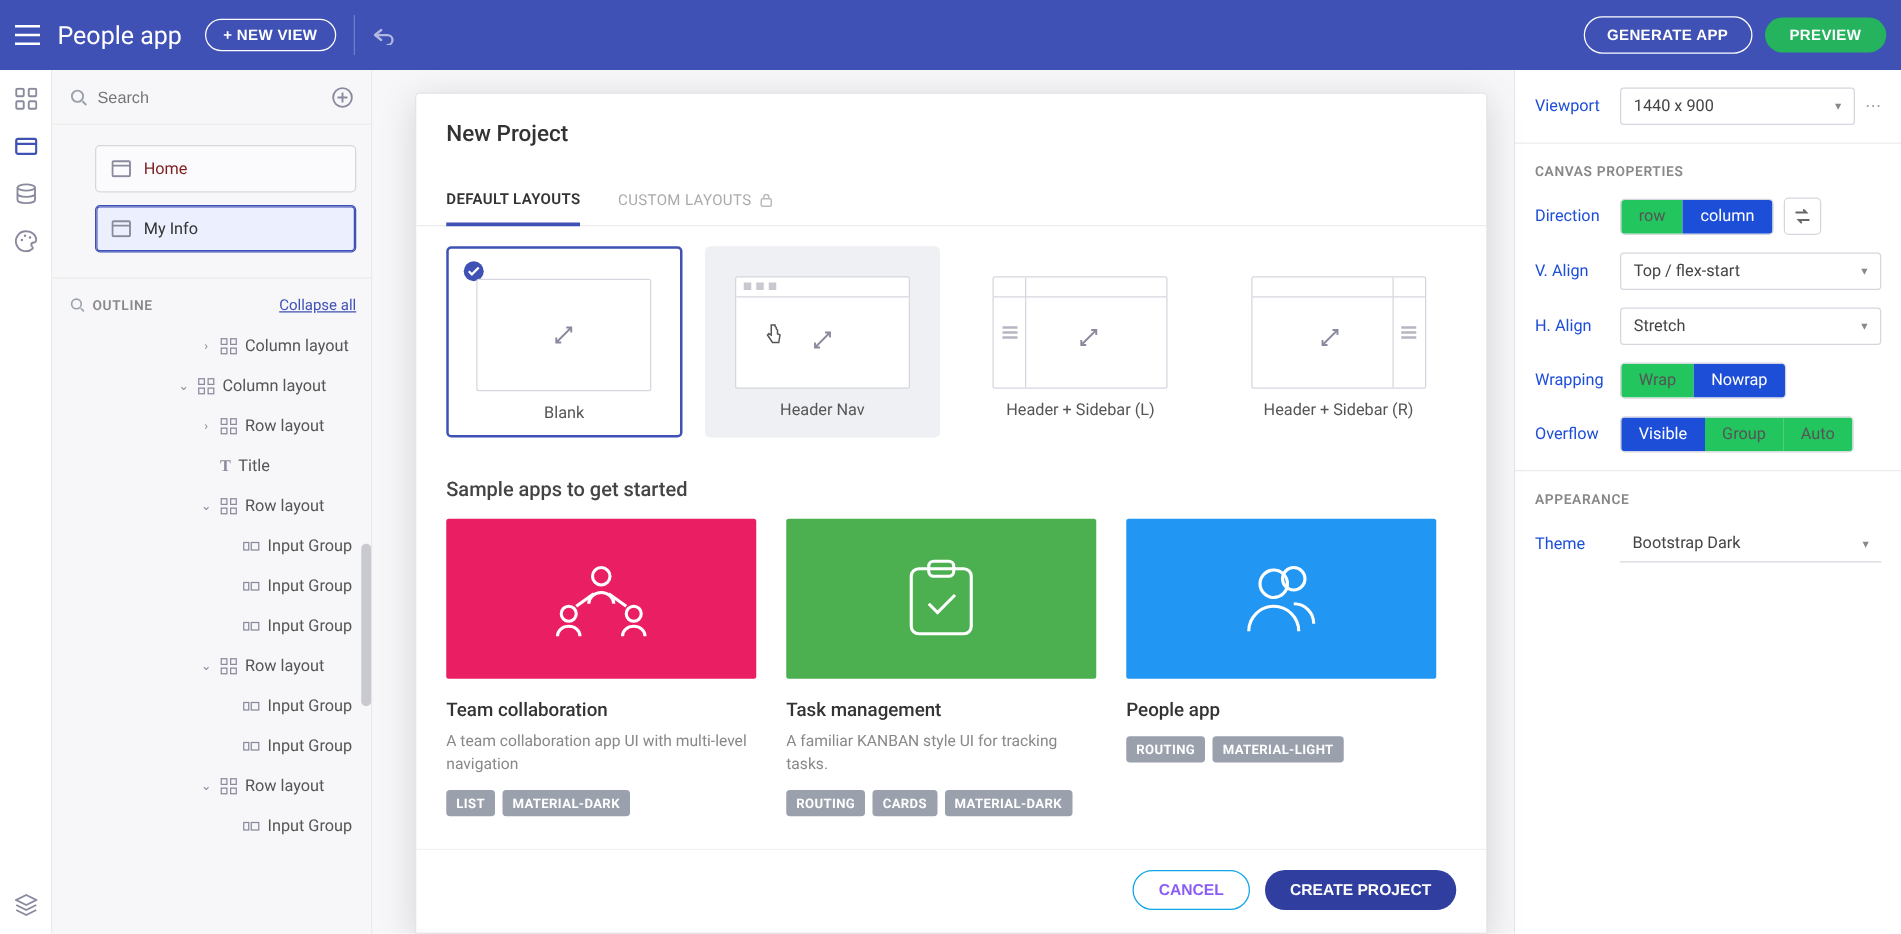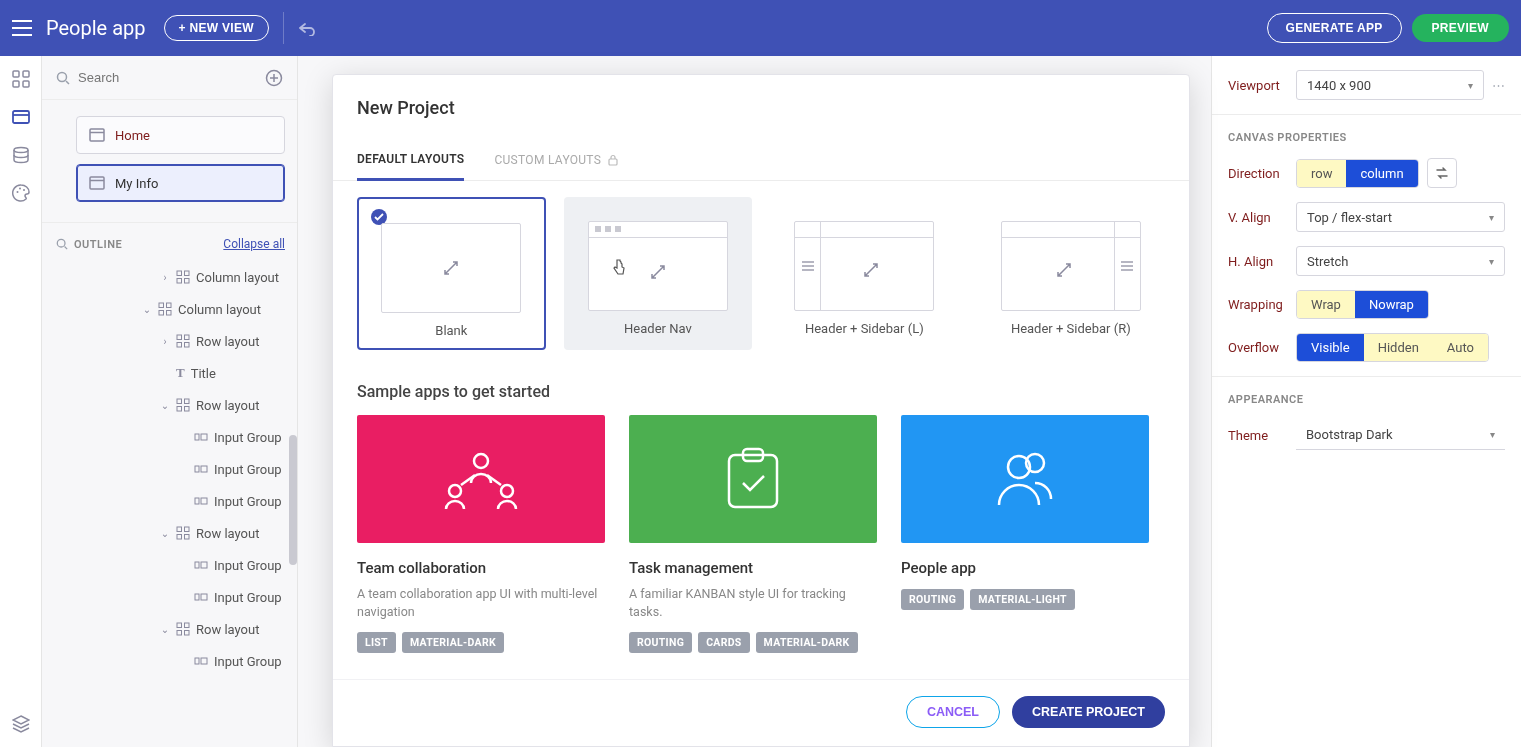--- a/index.html
+++ b/index.html
@@ -45,30 +45,30 @@
 .tree .row .ticon { margin:0 6px 0 4px; color:#8a8a9e; display:flex; }
 .tree .scrollbar { position:absolute; right:0; top:4px; bottom:4px; width:8px; }
 .tree .thumb { position:absolute; right:0; top:170px; height:130px; width:8px; background:#c9c9d1; border-radius:4px; }
 
 
 .center { flex:1; background:#f7f7f9; position:relative; }
 
 
 .rightpanel { width:310px; border-left:1px solid #e5e5e5; padding:14px 16px; color:#555; background:#fff; }
 .rp-row { display:flex; align-items:center; margin-bottom:14px; }
-.rp-row .lbl { width:68px; font-size:13px; color:#7f1d1d; }
+.rp-row .lbl { width:68px; font-size:13px; color:#1d4ed8; }
 .rp-sel { flex:1; height:30px; border:1px solid #d6d6de; border-radius:3px; padding:0 10px; display:flex; align-items:center; justify-content:space-between; font-size:13px; color:#444; cursor:pointer; background:#fff; }
 .rp-sel .caret { color:#888; font-size:10px; }
 .more { margin-left:8px; color:#9aa0ac; cursor:pointer; }
 
 .section-title { font-size:11px; color:#888; letter-spacing:0.5px; font-weight:600; margin: 10px 0 14px; }
 .section-hr { border:none; border-top:1px solid #ececec; margin: 4px -16px 16px; }
 
 .toggle-group { display:inline-flex; border:1px solid #d6d6de; border-radius:4px; overflow:hidden; }
-.toggle-group .opt { padding: 6px 14px; font-size:13px; color:#555; cursor:pointer; background:#fef9c3; }
+.toggle-group .opt { padding: 6px 14px; font-size:13px; color:#555; cursor:pointer; background:#22c55e; }
 .toggle-group .opt.active { background:#1d4ed8; color:#fff; }
 .swap { margin-left:8px; width:30px; height:30px; border:1px solid #d6d6de; border-radius:4px; display:flex; align-items:center; justify-content:center; color:#666; cursor:pointer; }
 
 
 .backdrop { position:absolute; inset:56px 0 0 0;border-radius:21px; }
 .modal { position:absolute; top:18px; left:332px; width:858px; bottom:0; background:#fff; border:1px solid #e3e3e9; border-radius:4px 4px 0 0; box-shadow:0 6px 30px rgba(0,0,0,0.15); display:flex; flex-direction:column; }
 .modal-body { padding: 22px 24px 10px; flex:1; overflow:auto; }
 .modal-title { font-size:18px; color:#333; font-weight:500; margin-bottom:24px; }
 .tabs { display:flex; gap:30px; border-bottom:1px solid #ececec; margin: 0 -24px; padding: 0 24px; }
 .tab { padding: 10px 0 12px; font-size:12px; letter-spacing:0.3px; color:#aaa; cursor:pointer; display:flex; align-items:center; gap:6px; }
@@ -412,21 +412,21 @@
       <span class="lbl">Wrapping</span>
       <div class="toggle-group" id="wrap-group">
           <span class="opt">Wrap</span>
           <span class="opt active">Nowrap</span>
         </div>
     </div>
     <div class="rp-row">
       <span class="lbl">Overflow</span>
       <div class="toggle-group" id="ovf-group">
           <span class="opt active">Visible</span>
-          <span class="opt">Hidden</span>
+          <span class="opt">Group</span>
           <span class="opt">Auto</span>
         </div>
     </div>
 
     <hr class="section-hr" style="margin-top:10px">
     <div class="section-title">APPEARANCE</div>
     <div class="rp-row">
       <span class="lbl">Theme</span>
       <div class="rp-sel" style="border:none; border-bottom:1px solid #d6d6de; border-radius:0;">
           <span>Bootstrap Dark</span>

